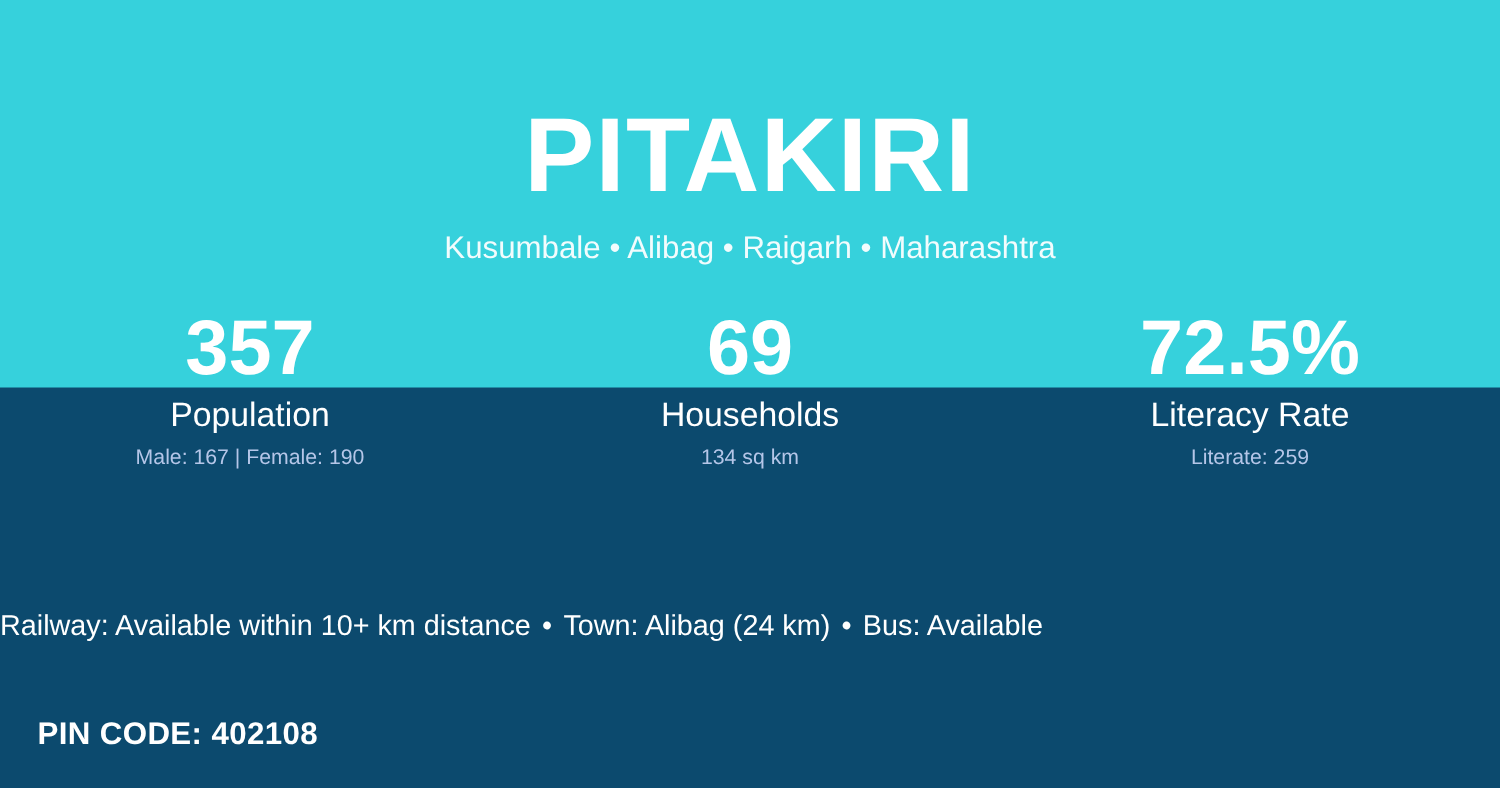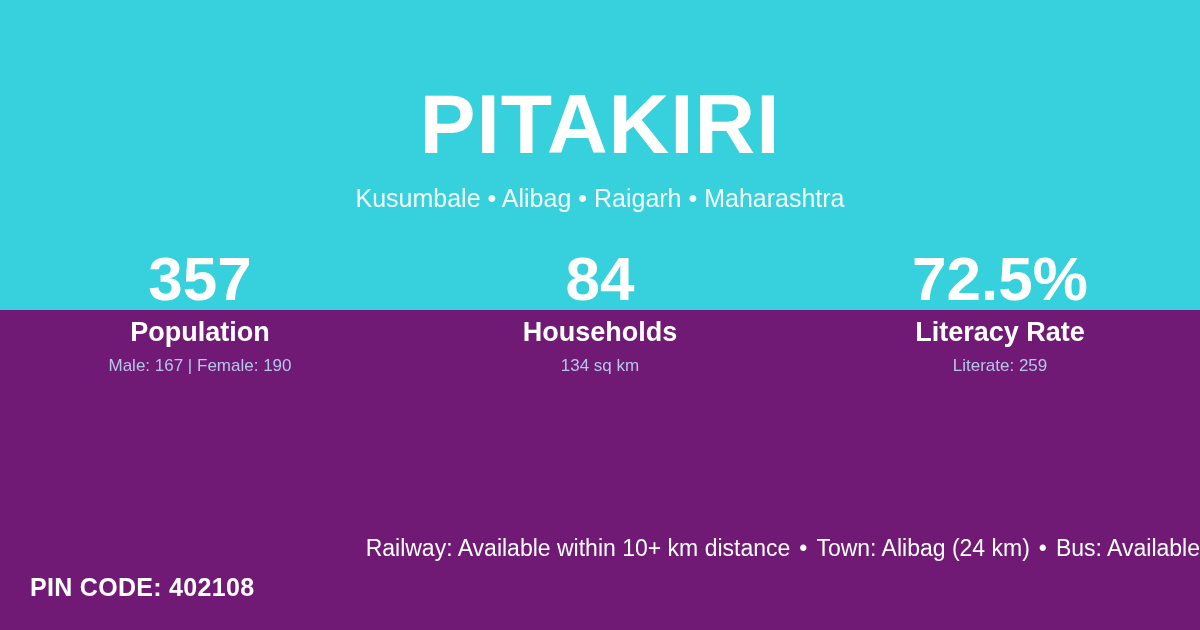--- a/index.html
+++ b/index.html
@@ -11,21 +11,21 @@
     height: 630px;
     overflow: hidden;
     font-family: "Liberation Sans", sans-serif;
     background: #2b55b0;
   }
 
   .card {
     position: relative;
     width: 1200px;
     height: 630px;
-    background: #701a75;
+    background: #0c4a6e;
     overflow: hidden;
   }
 
   
   .teal-band {
     position: absolute;
     left: 0;
     top: 0;
     width: 1200px;
     height: 310px;
@@ -75,44 +75,43 @@
   .stat-value {
     font-size: 62px;
     font-weight: 700;
     line-height: 62px;
     color: #ffffff;
     letter-spacing: 0px;
   }
   .stat-label {
     margin-top: 6px;
     font-size: 27px;
-    font-weight: 700;
+    font-weight: 400;
     line-height: 32px;
     color: #ffffff;
   }
   .stat-sub {
     margin-top: 8px;
     font-size: 17px;
     font-weight: 400;
     line-height: 20px;
     color: #b5c6e8;
   }
 
   
   .infra-line {
     position: absolute;
     left: 0;
     top: 485px;
     width: 1200px;
-    text-align: right;
+    text-align: left;
     font-size: 23px;
     line-height: 30px;
     color: #ffffff;
     z-index: 3;
-    margin-top: 48px;
   }
   .infra-sep {
     padding: 0 9px;
     color: #ffffff;
   }
 
   
   .footer {
     position: absolute;
     left: 0;
@@ -156,21 +155,21 @@
 
   <div class="stats-row">
 
     <div class="stat-col">
       <div class="stat-value">357</div>
       <div class="stat-label">Population</div>
       <div class="stat-sub">Male: 167 | Female: 190</div>
     </div>
 
     <div class="stat-col">
-      <div class="stat-value">84</div>
+      <div class="stat-value">69</div>
       <div class="stat-label">Households</div>
       <div class="stat-sub">134 sq km</div>
     </div>
 
     <div class="stat-col">
       <div class="stat-value">72.5%</div>
       <div class="stat-label">Literacy Rate</div>
       <div class="stat-sub">Literate: 259</div>
     </div>
 

